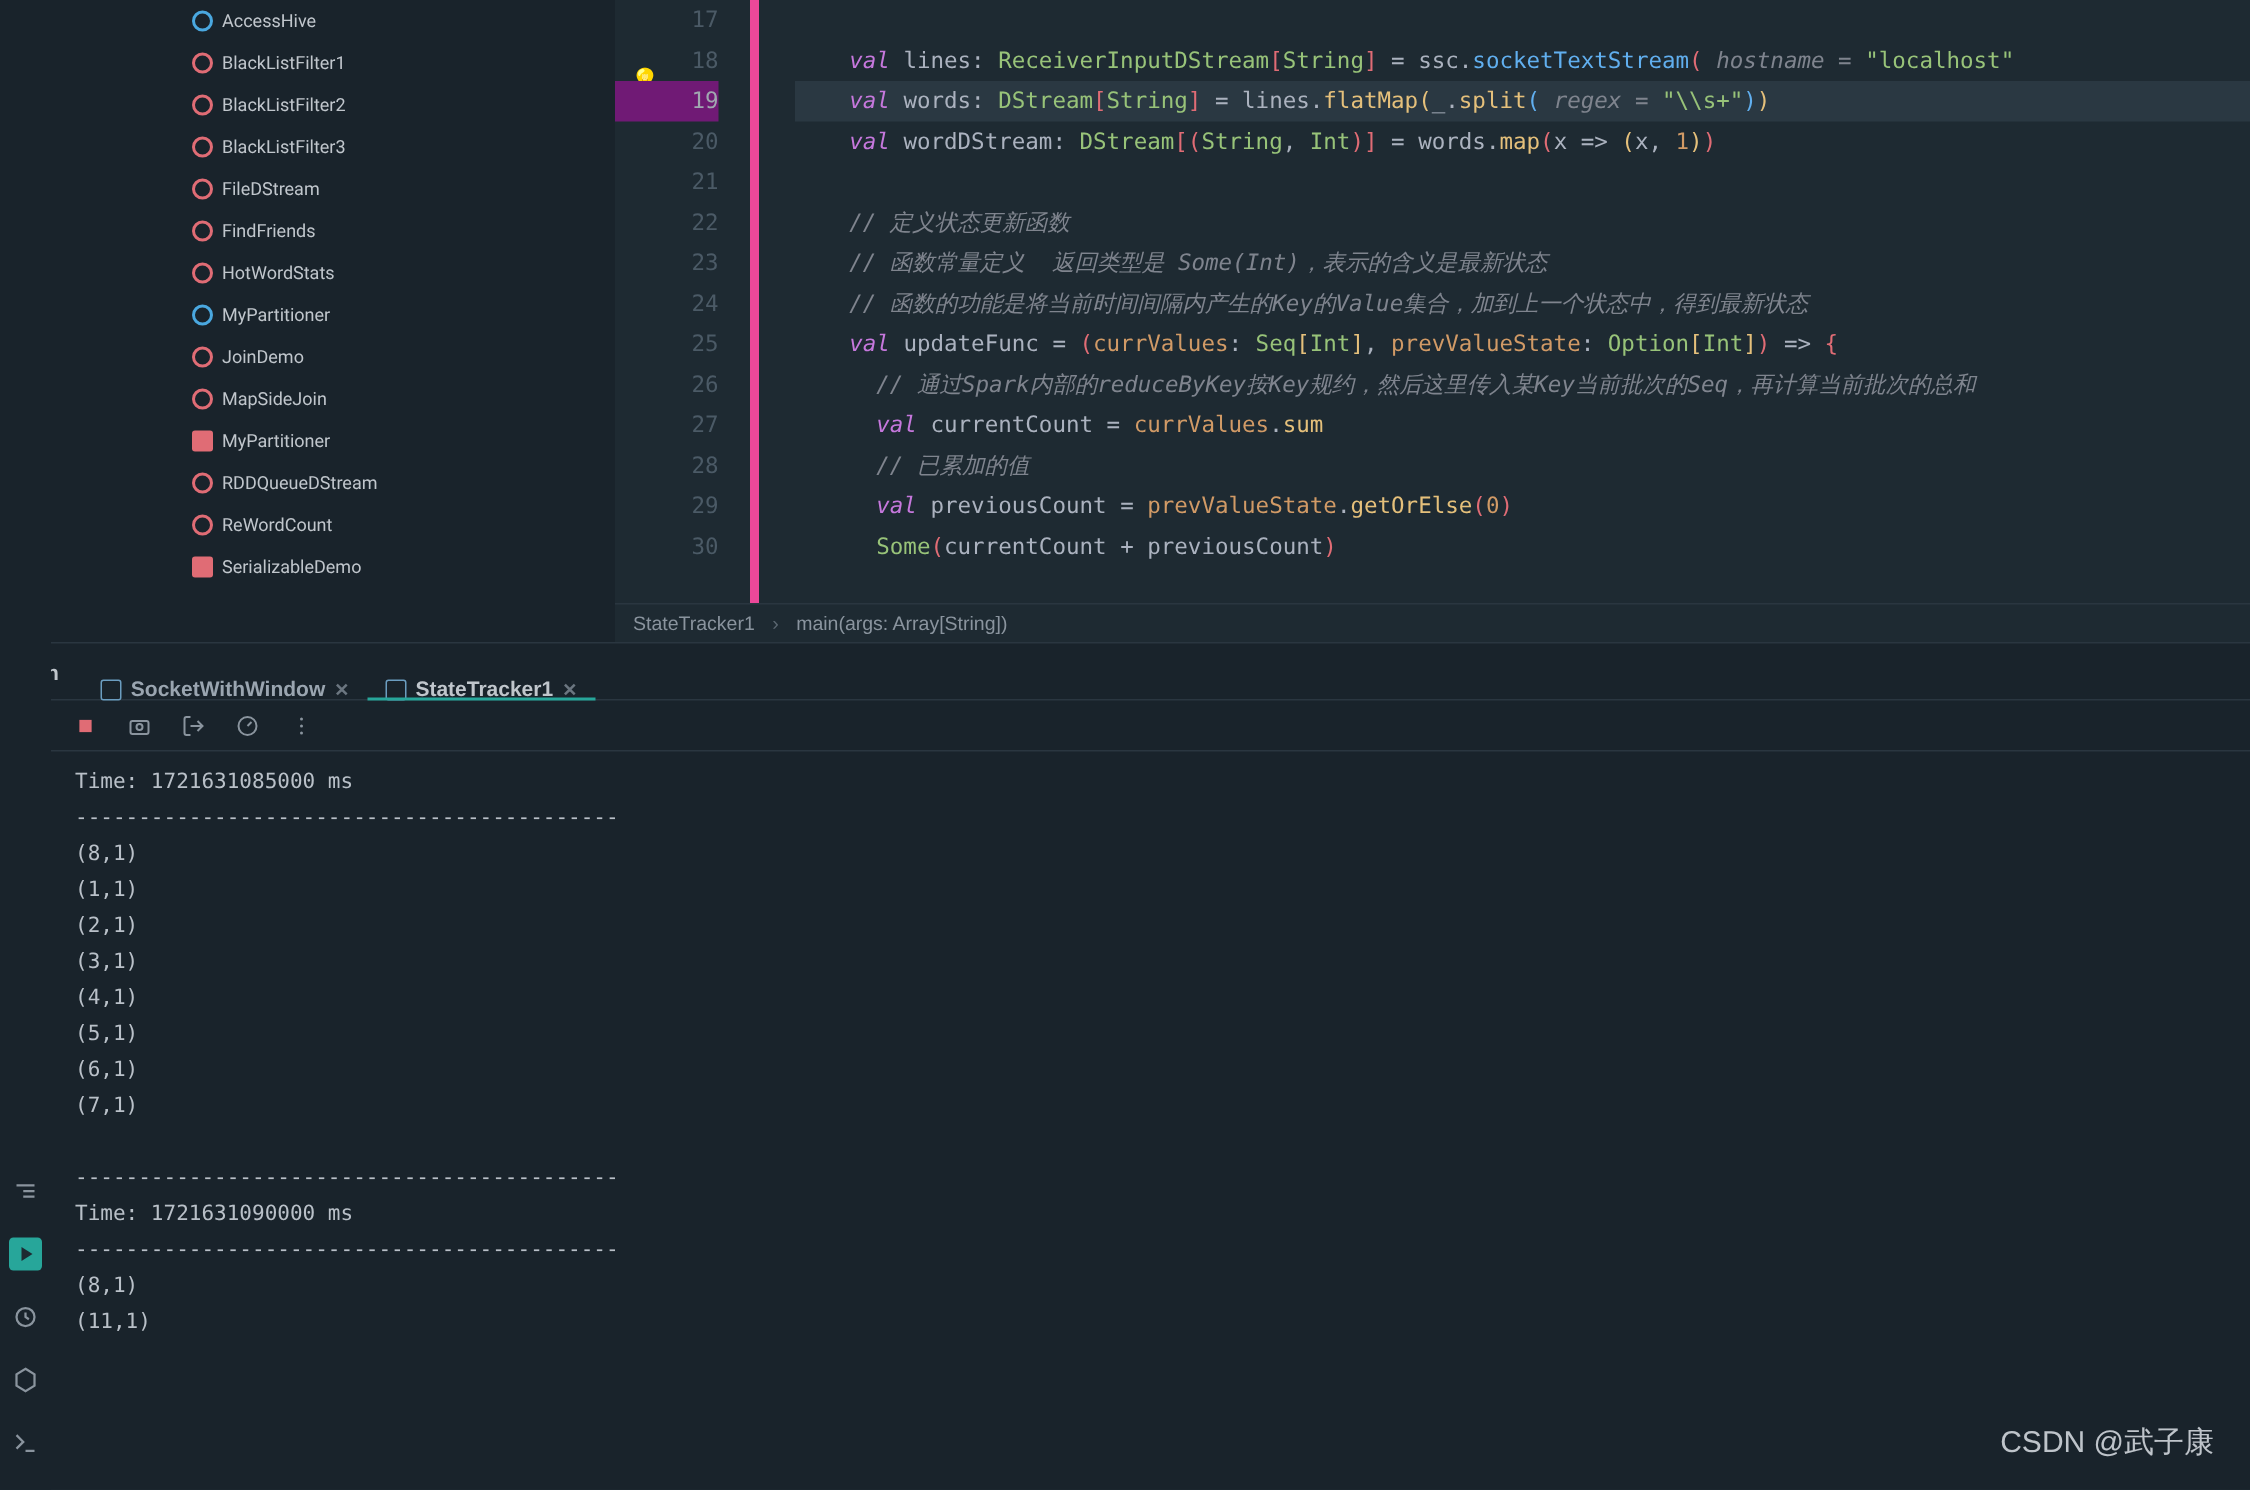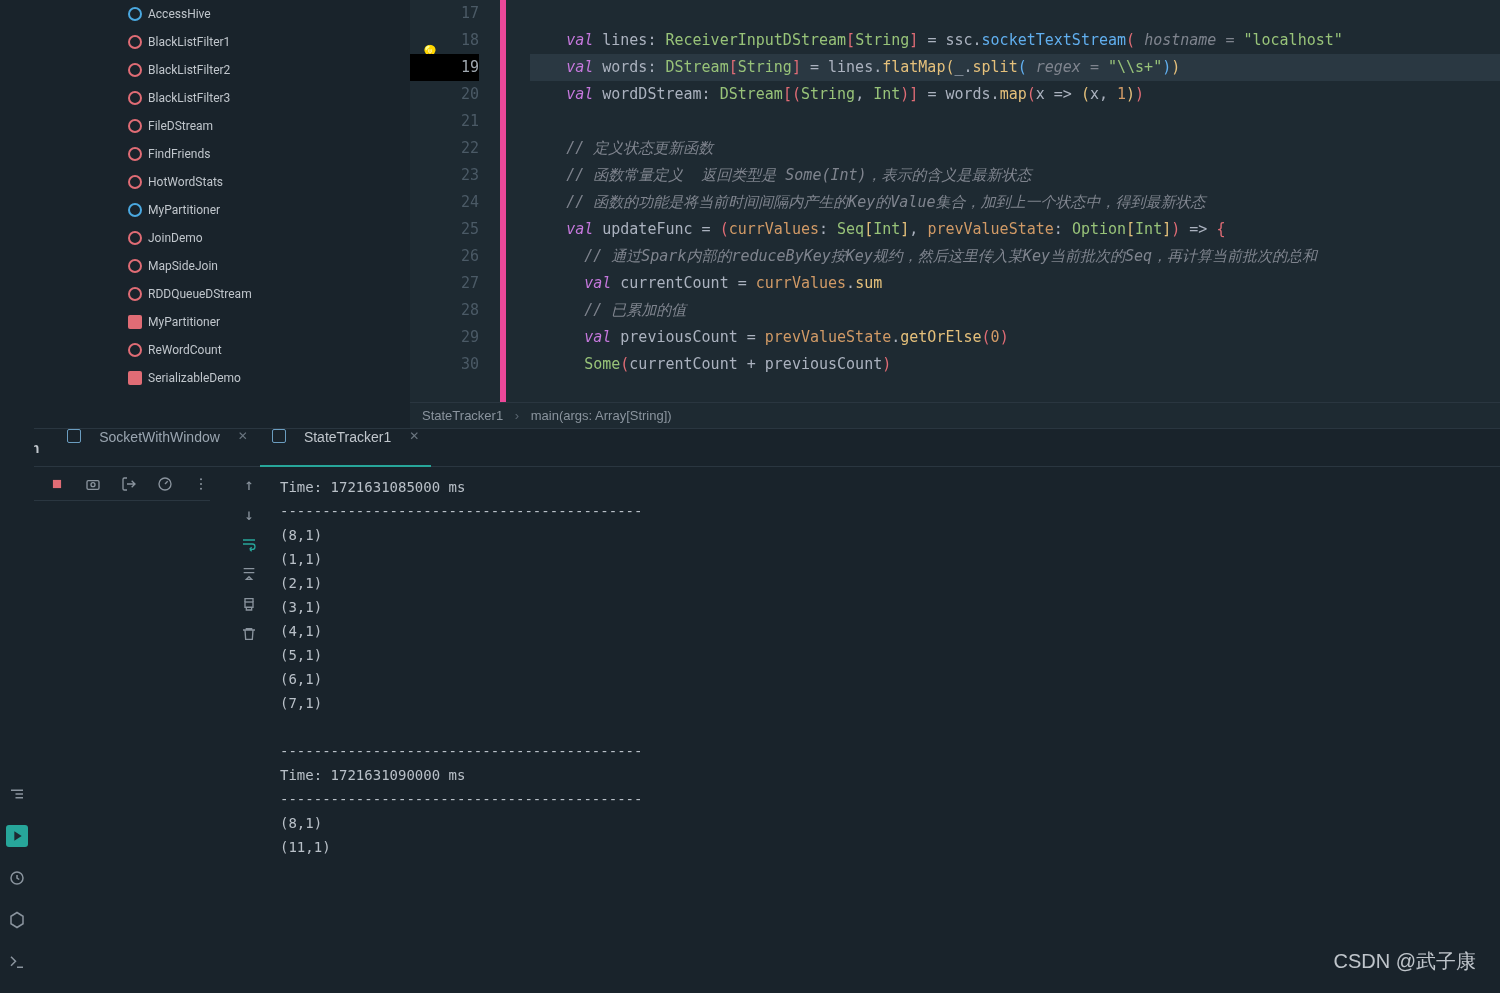--- a/index.html
+++ b/index.html
@@ -8,21 +8,21 @@
   .top-area { display: flex; flex: 1 1 auto; min-height: 0; }
   .sidebar { width: 410px; background: #19232b; overflow: hidden; padding-top: 0px; }
   .tree-item { display: flex; align-items: center; height: 28px; padding-left: 128px; font-family: -apple-system, BlinkMacSystemFont, "Segoe UI", Roboto, sans-serif; font-size: 12px; color: #c0c6cc; cursor: pointer; gap: 6px; }
   .icon-circle { width: 14px; height: 14px; border: 2px solid #e06c75; border-radius: 50%; flex-shrink: 0; }
   .icon-circle.blue { border-color: #4aa8e0; }
   .icon-file { width: 14px; height: 14px; background: #e06c75; flex-shrink: 0; border-radius: 2px; }
   .editor-area { flex: 1; display: flex; flex-direction: column; background: #1e2a32; }
   .editor-split { flex: 1; display: flex; min-height: 0; }
   .gutter { width: 90px; text-align: right; color: #4b5a66; font-size: 15px; line-height: 27px; padding-right: 20px; padding-top: 0px; user-select: none; background: #1e2a32; border-right: 1px solid rgba(0,0,0,0); position: relative; }
   .gutter-line { height: 27px; position: relative; }
-  .gutter-line.current { background: #000000; color: #a0a8b0; }
+  .gutter-line.current { background: #701a75; color: #a0a8b0; }
   .bulb { position: absolute; left: 10px; top: 40px; color: #e5c07b; font-size: 16px; }
   .code { flex: 1; font-size: 15px; line-height: 27px; padding-top: 0px; white-space: pre; overflow: hidden; padding-left: 24px; border-left: 6px solid #ec4899; }
   .code-line { height: 27px; }
   .code-line.hl { background: #2a3842; }
   .breadcrumb { height: 26px; line-height: 26px; padding-left: 12px; font-family: -apple-system, sans-serif; font-size: 13px; color: #8a949e; border-top: 1px solid #2a3640; }
   .breadcrumb span.sep { margin: 0 8px; color: #5a6670; }
 
   
   .kw { color: #c678dd; font-style: italic; }
   .var { color: #abb2bf; }
@@ -38,29 +38,29 @@
   .br3 { color: #61afef; }
   .cm { color: #7f848e; font-style: italic; }
   .cm-em { color: #7f848e; font-style: italic; }
   .param { color: #7f848e; font-style: italic; }
   .caret { background: #528bff; color: #fff; }
 
   
   .bottom { height: 565px; display: flex; flex-direction: column; border-top: 1px solid #2a3640; background: #19232b; }
   .run-bar { height: 38px; display: flex; align-items: center; padding-left: 12px; gap: 8px; border-bottom: 1px solid #2a3640; }
   .run-label { font-family: -apple-system, sans-serif; font-size: 14px; font-weight: 600; color: #c0c6cc; margin-right: 8px; }
-  .tab { display: flex; align-items: flex-start; height: 38px; padding: 0 12px; gap: 18px; font-family: -apple-system, sans-serif; font-size: 14px; color: #9aa5b0; cursor: pointer; position: relative; }
+  .tab { display: flex; align-items: flex-end; height: 38px; padding: 0 12px; gap: 6px; font-family: -apple-system, sans-serif; font-size: 14px; color: #9aa5b0; cursor: pointer; position: relative; font-weight: bold; }
   .tab.active { color: #c0c6cc; }
   .tab.active::after { content: ""; position: absolute; bottom: 0; left: 0; right: 0; height: 2px; background: #27a69a; }
   .tab .close { color: #6b7680; font-size: 12px; }
   .tab-icon { width: 14px; height: 14px; border: 1px solid #6b9dc0; border-radius: 2px; }
   .console-row { flex: 1; display: flex; min-height: 0; }
   .console-toolbar-h { height: 34px; display: flex; align-items: center; padding-left: 12px; gap: 18px; border-bottom: 1px solid #2a3640; }
   .tool-icon { width: 18px; height: 18px; display: flex; align-items: center; justify-content: center; color: #8a949e; cursor: pointer; }
-  .console-body { flex: 1; display: flex; flex-direction: row; gap: 20px; }
+  .console-body { flex: 1; display: flex; flex-direction: column; }
   .console-out { flex: 1; padding: 8px 12px; font-size: 14px; line-height: 24px; color: #b9c0c8; white-space: pre; overflow: hidden; }
   .left-strip { position: absolute; left: 0; top: 0; bottom: 0; width: 34px; background: #19232b; display: flex; flex-direction: column; justify-content: flex-end; align-items: center; gap: 20px; padding-bottom: 20px; z-index: 10; }
   .strip-icon { width: 22px; height: 22px; display: flex; align-items: center; justify-content: center; color: #8a949e; cursor: pointer; border-radius: 3px; }
   .strip-icon.active { background: #27a69a; color: #1e2a32; }
   .watermark { position: absolute; right: 24px; bottom: 18px; font-family: sans-serif; font-size: 20px; color: rgba(220,225,230,0.85); }
   .console-gutter { width: 38px; display:flex; flex-direction:column; align-items:center; padding-top:8px; gap:12px;}
 </style>
 </head>
 <body>
 
@@ -130,26 +130,26 @@
         </div>
         <div class="tree-item">
           <span class="icon-circle"></span>
           <span>JoinDemo</span>
         </div>
         <div class="tree-item">
           <span class="icon-circle"></span>
           <span>MapSideJoin</span>
         </div>
         <div class="tree-item">
-          <span class="icon-circle"></span>
-          <span>RDDQueueDStream</span>
-        </div>
-        <div class="tree-item">
           <span class="icon-file"></span>
           <span>MyPartitioner</span>
+        </div>
+        <div class="tree-item">
+          <span class="icon-circle"></span>
+          <span>RDDQueueDStream</span>
         </div>
         <div class="tree-item">
           <span class="icon-circle"></span>
           <span>ReWordCount</span>
         </div>
         <div class="tree-item">
           <span class="icon-file"></span>
           <span>SerializableDemo</span>
         </div>
       </div>

